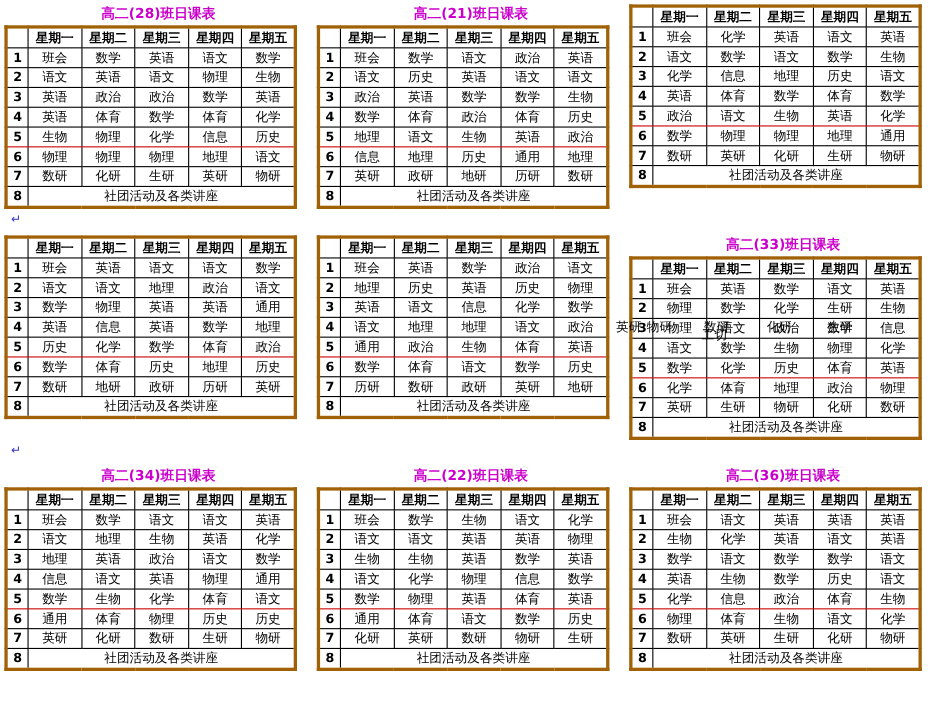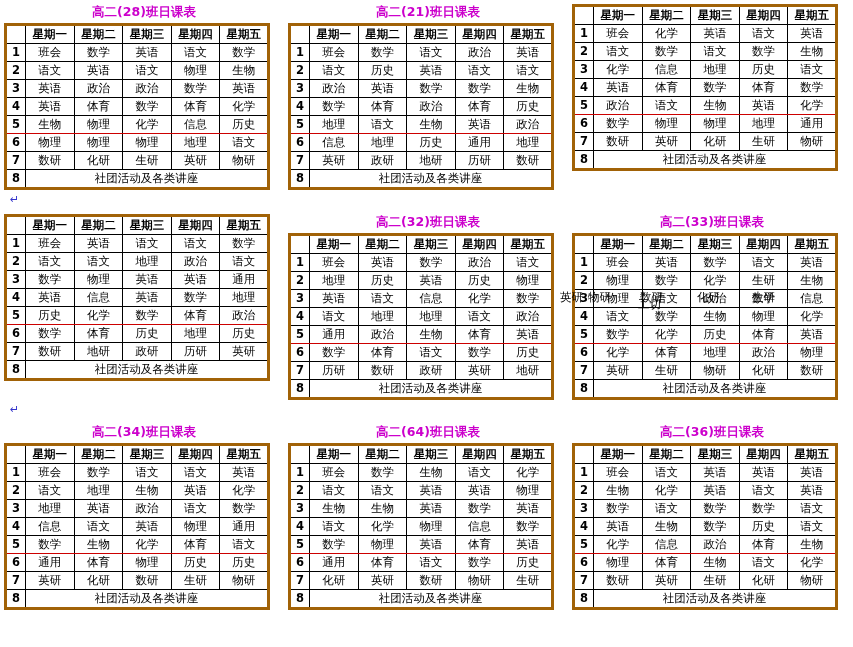--- a/index.html
+++ b/index.html
@@ -378,21 +378,20 @@
               <td>英研</td>
             </tr>
             <tr>
               <td class="idx">8</td>
               <td class="span" colspan="5">社团活动及各类讲座</td>
             </tr>
           </tbody>
         </table>
       </div>
     <div class="cell-wrap">
-        <div class="tbl-title">高二(32)班日课表</div>
         <table class="sched">
           <tbody>
             <tr>
               <td class="idx"></td>
               <td class="hdr">星期一</td>
               <td class="hdr">星期二</td>
               <td class="hdr">星期三</td>
               <td class="hdr">星期四</td>
               <td class="hdr">星期五</td>
             </tr>
@@ -608,21 +607,21 @@
               <td>物研</td>
             </tr>
             <tr>
               <td class="idx">8</td>
               <td class="span" colspan="5">社团活动及各类讲座</td>
             </tr>
           </tbody>
         </table>
       </div>
     <div class="cell-wrap">
-        <div class="tbl-title">高二(64)班日课表</div>
+        <div class="tbl-title">高二(22)班日课表</div>
         <table class="sched">
           <tbody>
             <tr>
               <td class="idx"></td>
               <td class="hdr">星期一</td>
               <td class="hdr">星期二</td>
               <td class="hdr">星期三</td>
               <td class="hdr">星期四</td>
               <td class="hdr">星期五</td>
             </tr>

